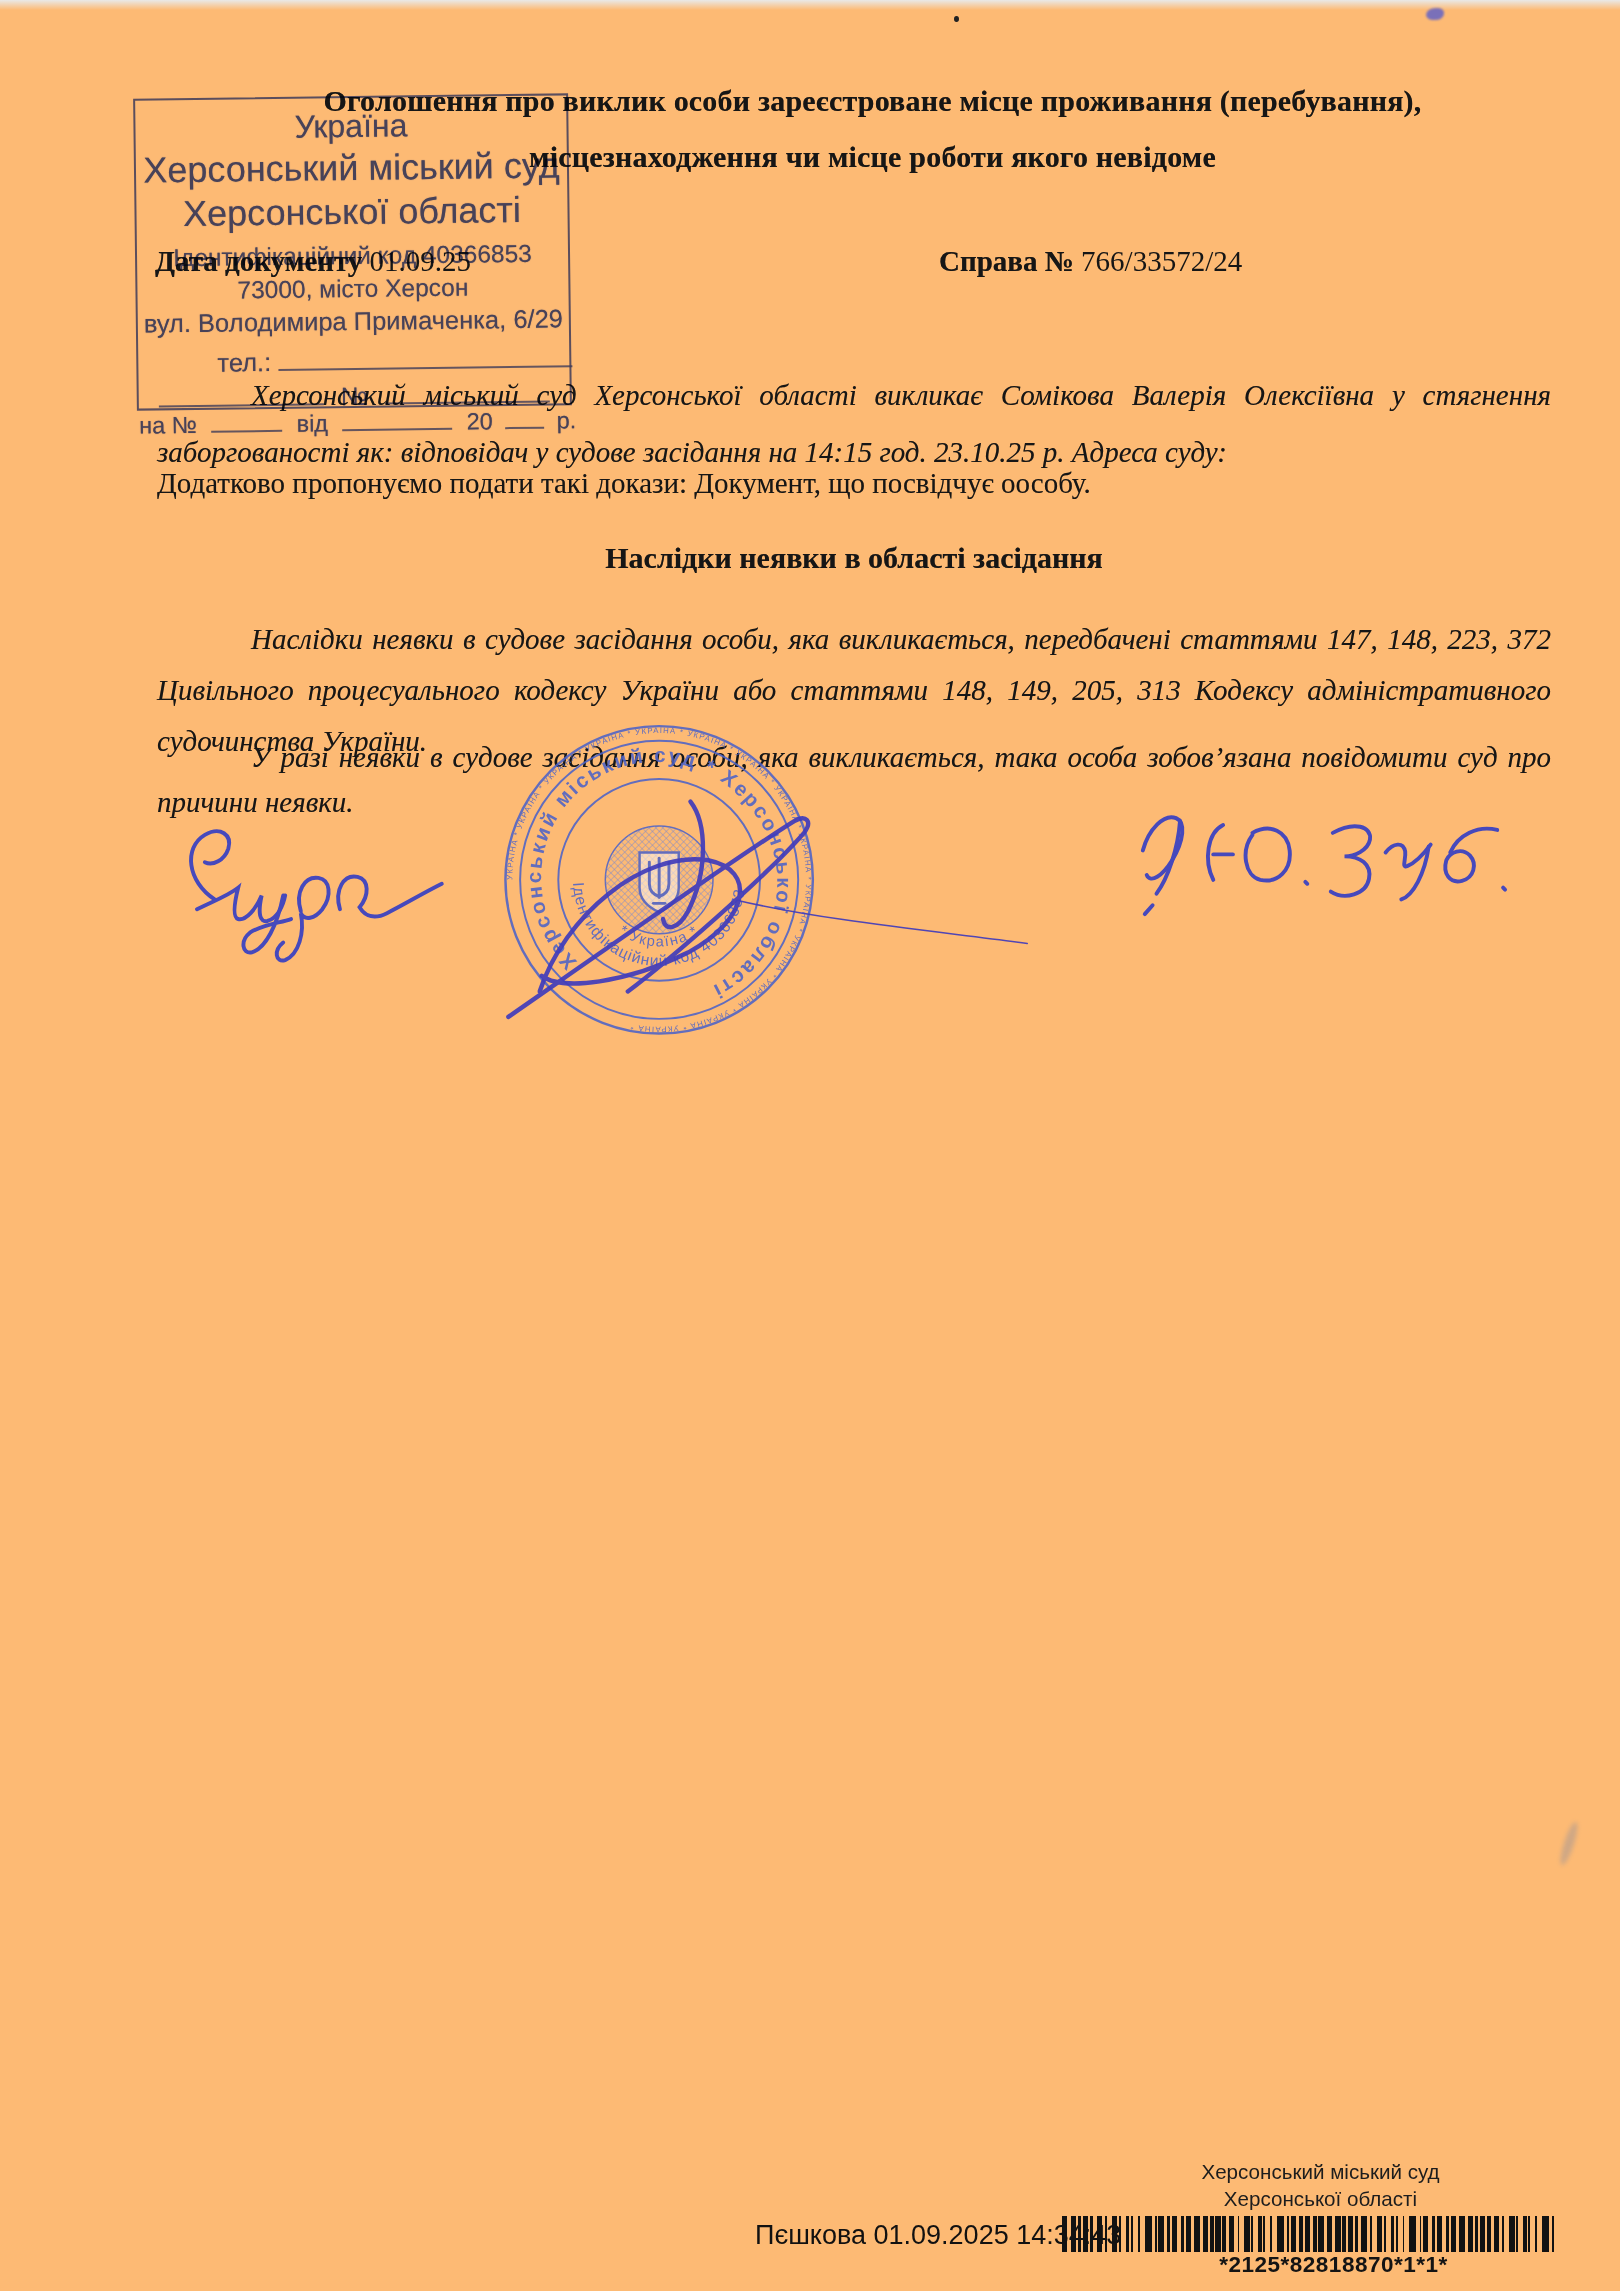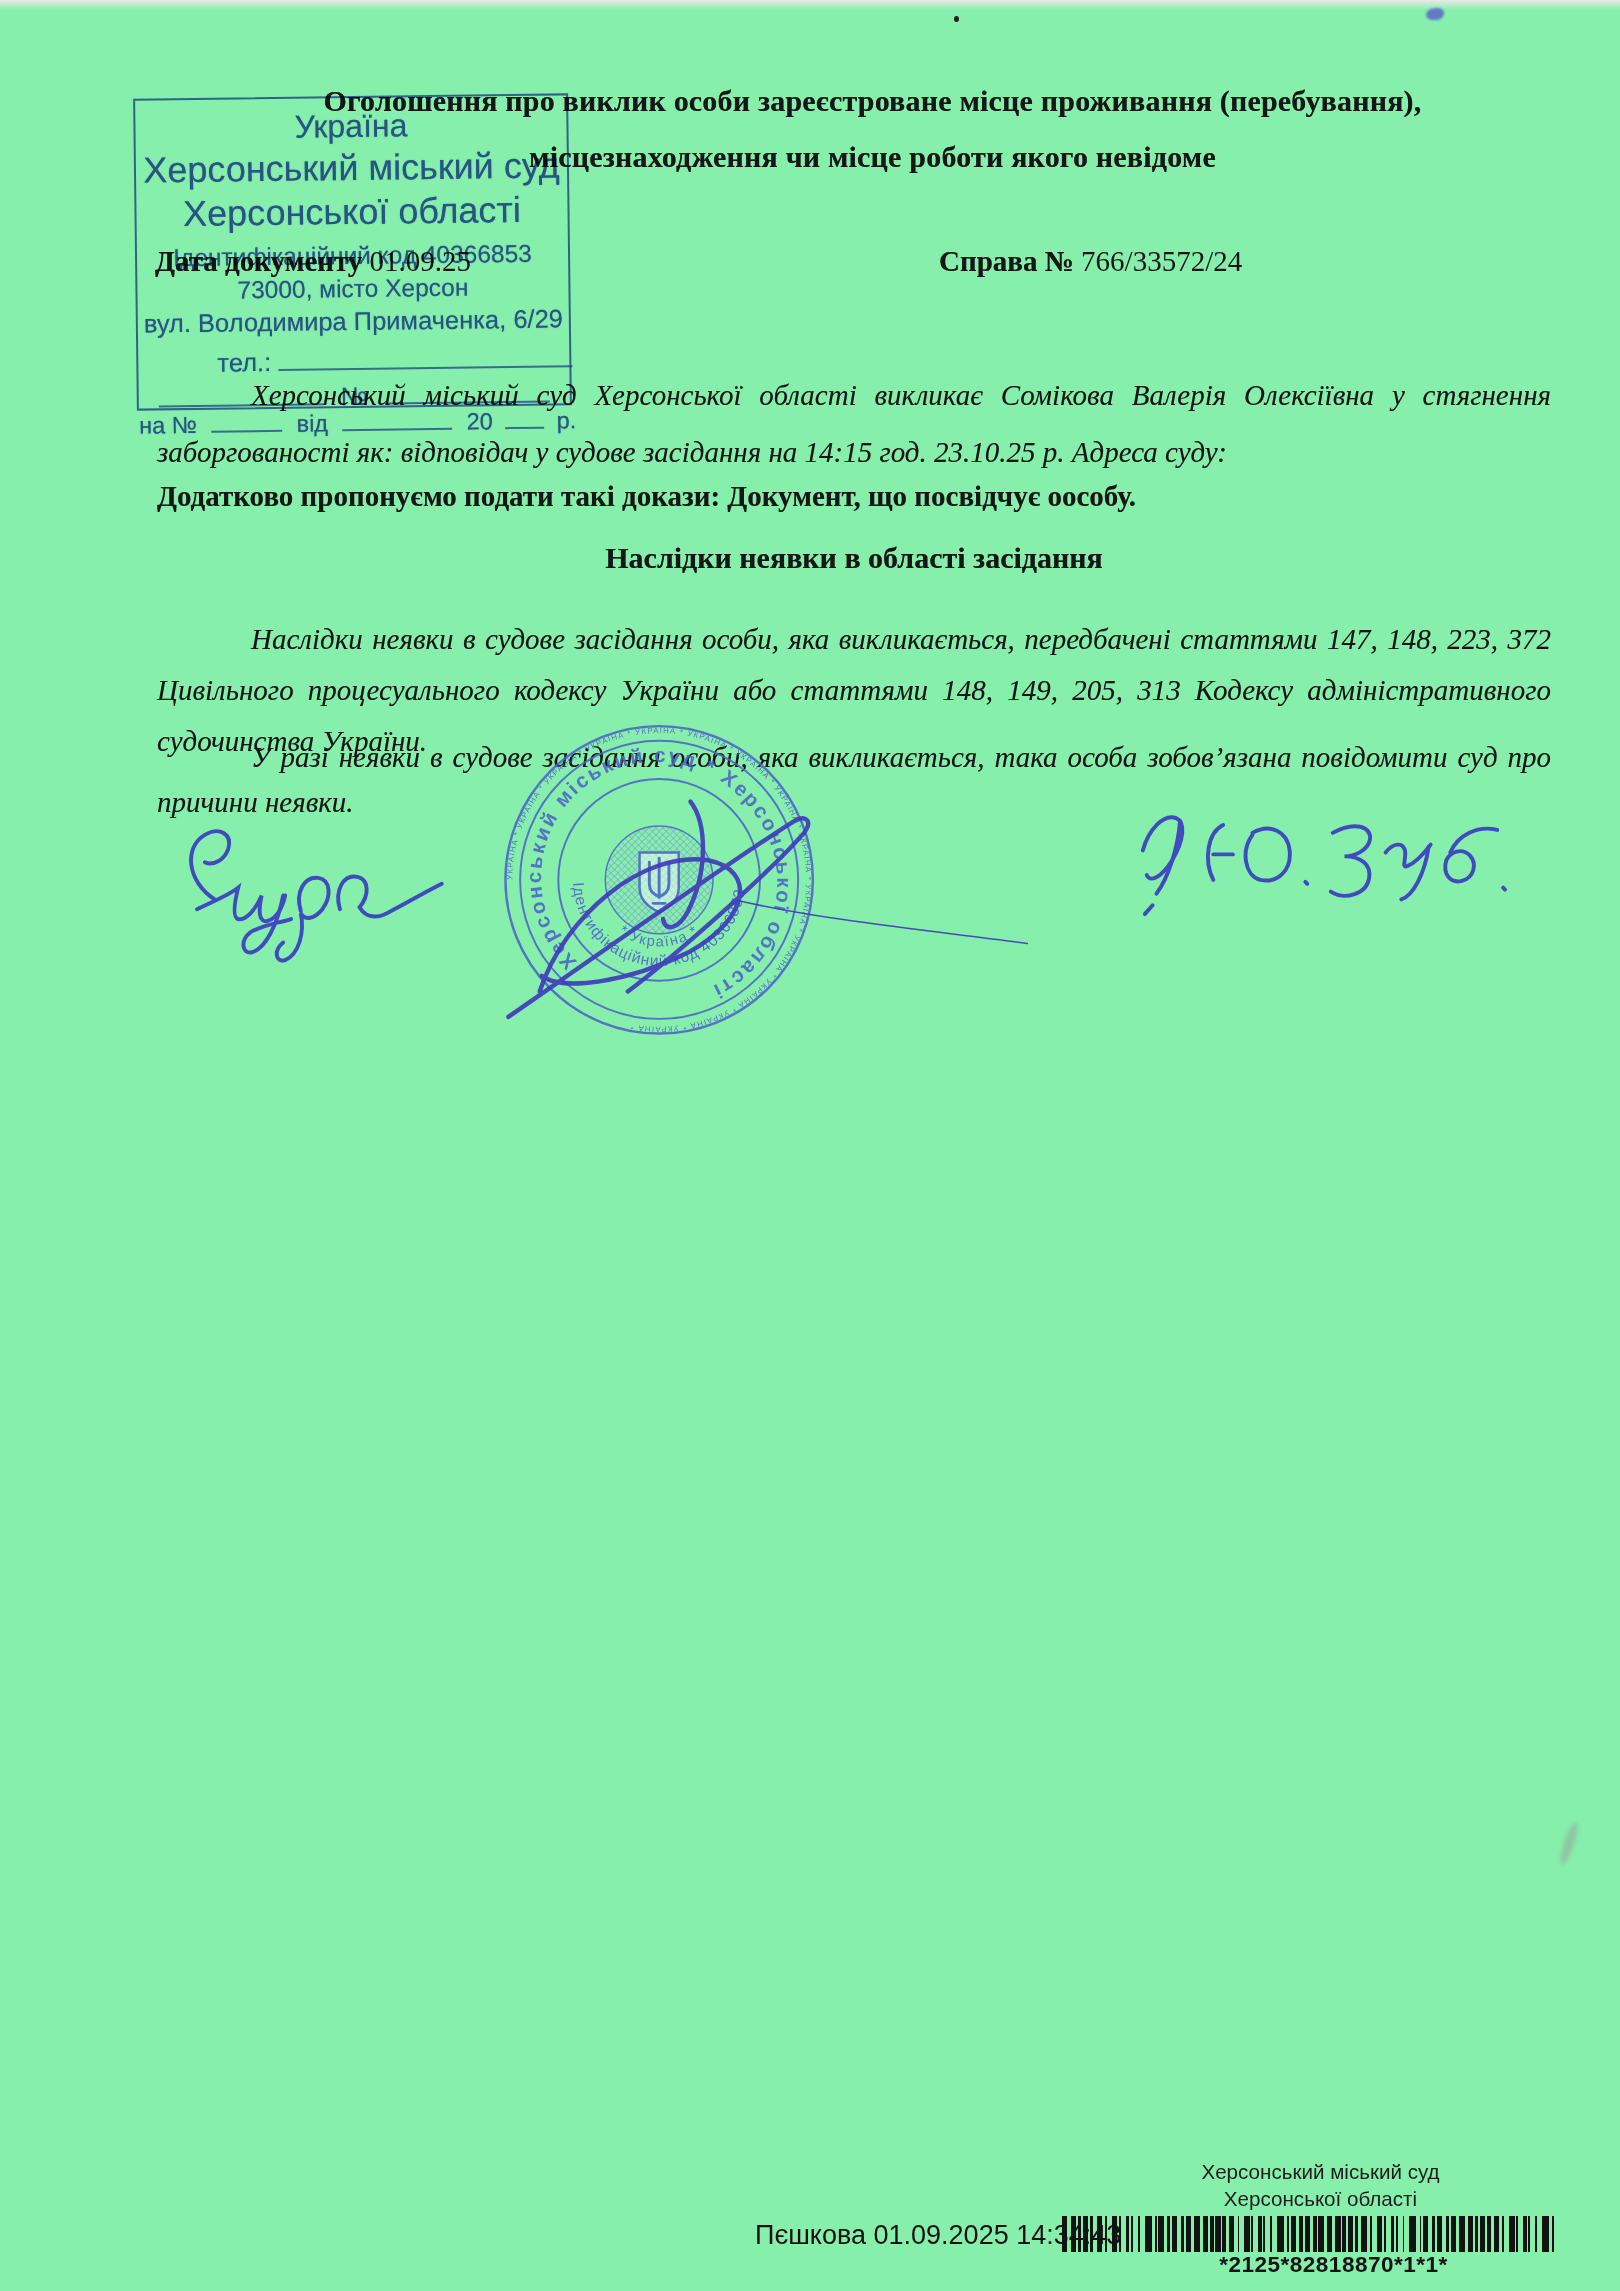--- a/index.html
+++ b/index.html
@@ -1,35 +1,35 @@
 <!DOCTYPE html>
 <html><head>
 <meta charset="utf-8">
 <style>
   html,body{margin:0;padding:0;background:#8a8a8a;}
   .page{
     position:relative;width:1620px;height:2292px;margin:0 auto;
-    background:#86efac;overflow:hidden;
+    background:#fdba74;overflow:hidden;
     font-family:"Liberation Serif","DejaVu Serif",serif;color:#161616;
   }
   .page::before{content:"";position:absolute;left:0;top:0;right:0;height:9.8px;
     background:linear-gradient(#e9e9e7,rgba(255,255,255,0));pointer-events:none;}
   .abs{position:absolute;}
   
   .doc-title{left:245px;top:73px;width:1255px;text-align:center;
     font-weight:bold;font-size:30px;line-height:56px;letter-spacing:0.2px;
     text-shadow:0 0 0.6px rgba(0,0,0,.55);}
   .meta-date{left:155px;top:245px;font-size:29px;}
   .meta-case{left:939px;top:245px;font-size:29px;}
   .blabel{font-weight:bold;text-shadow:0 0 0.5px rgba(0,0,0,.5);}
   .bodytext{left:157px;width:1394px;font-size:29px;text-align:justify;
     text-shadow:0 0 0.4px rgba(0,0,0,.35);}
   .indent{text-indent:94px;font-style:italic;}
   .p1{top:367px;line-height:57px;}
-  .p2{top:477px;line-height:39px;font-weight:bold;}
+  .p2{top:464px;line-height:39px;}
   .h1{top:541px;text-align:center;font-weight:bold;font-size:30px;
     text-shadow:0 0 0.6px rgba(0,0,0,.5);}
   .p3{top:614px;line-height:51px;}
   .p4{top:735px;line-height:45px;}
   
   .stamp{
     left:135px;top:96px;width:431px;height:308px;
     border:2.9px solid rgba(48,66,190,.85);
     color:#3а4dbd;color:#3a4dbd;
     font-family:"Liberation Sans","DejaVu Sans",sans-serif;

